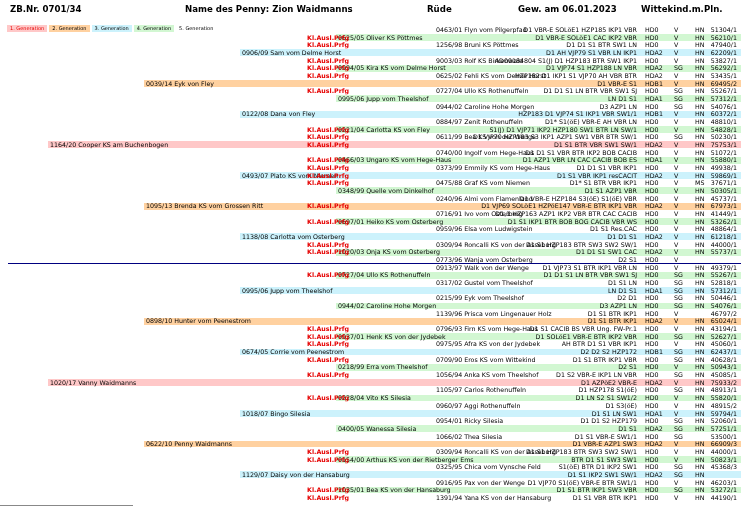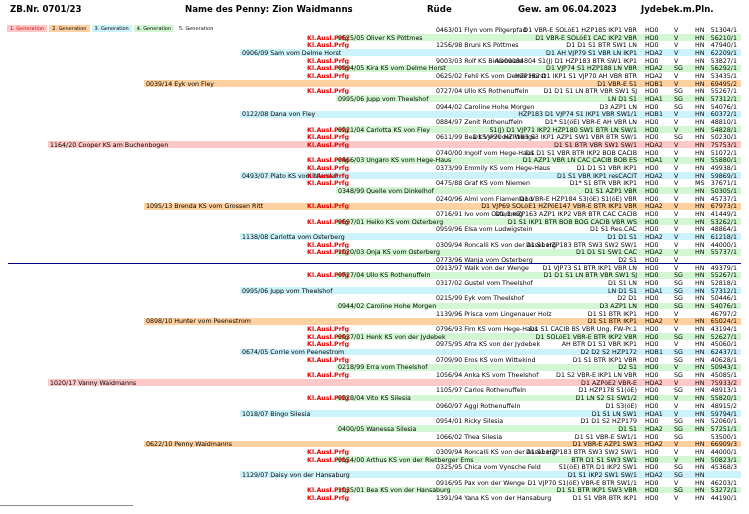--- a/index.html
+++ b/index.html
@@ -32,25 +32,25 @@
   .reg  { left:695px; }
   .num  { right:12px; }
   .divider { position:absolute; left:8px; right:8px; height:1.4px; }
   .bottom-line { position:absolute; left:0; top:505px; width:133px; height:1px; background:#888; }
 </style>
 </head>
 <body>
 
 <div class="page">
   <div class="header">
-    <span class="h-zb">ZB.Nr. 0701/23</span>
+    <span class="h-zb">ZB.Nr. 0701/34</span>
     <span class="h-name">Name des Penny: Zion Waidmanns</span>
     <span class="h-sex">Rüde</span>
-    <span class="h-born">Gew. am 06.04.2023</span>
-    <span class="h-note">Jydebek.m.Pln.</span>
+    <span class="h-born">Gew. am 06.01.2023</span>
+    <span class="h-note">Wittekind.m.Pln.</span>
   </div>
 
   <div class="legend"><span class="lg" style="background: rgb(255, 200, 200); color: rgb(230, 0, 0);">1. Generation</span><span class="lg" style="background: rgb(255, 209, 160);">2. Generation</span><span class="lg" style="background: rgb(204, 242, 252);">3. Generation</span><span class="lg" style="background: rgb(210, 247, 210);">4. Generation</span><span class="lg">5. Generation</span></div>
 
   <div class="table">
       <div class="row" style="top: 0px;">
         <span class="cell name" style="left: 436px;">0463/01 Flyn vom Pilgerpfad</span>
         <span class="cell ach">D1 VBR-E SOLöE1 HZP185 IKP1 VBR</span>
         <span class="cell hd">HD0</span>
         <span class="cell form">V</span>

